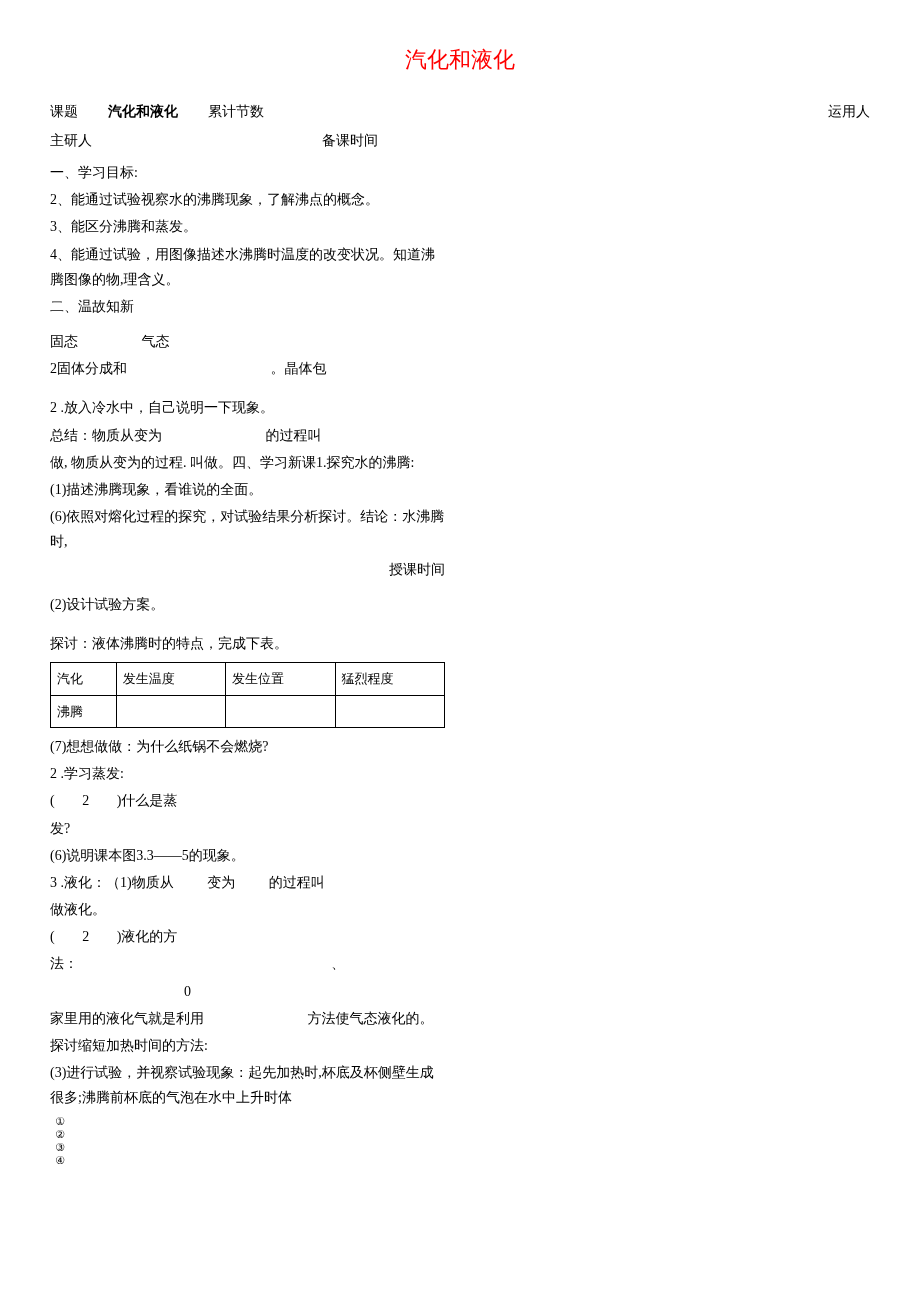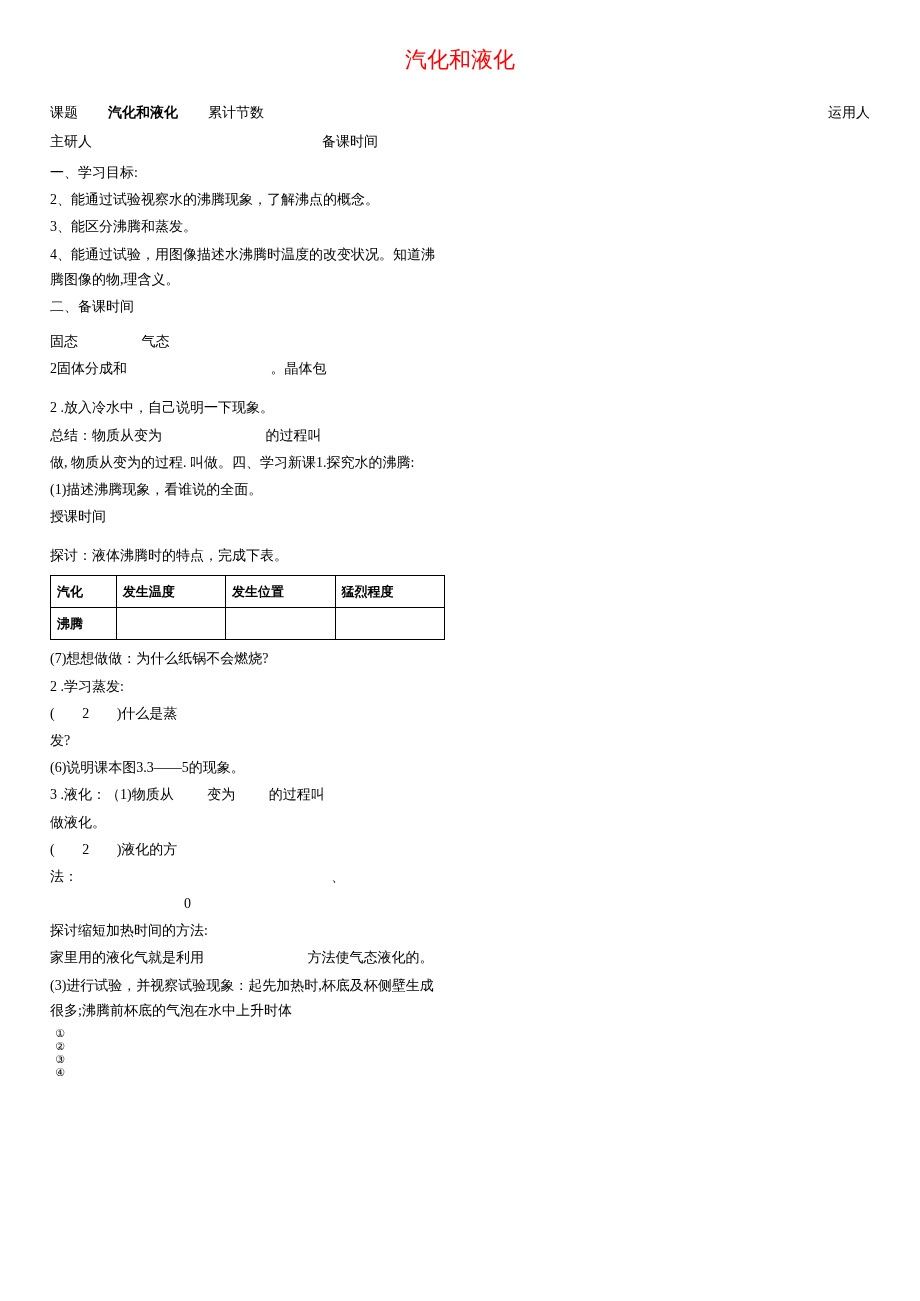--- a/index.html
+++ b/index.html
@@ -16,33 +16,33 @@
   .doc-title {
     text-align: center;
     color: #ff0000;
     font-size: 22px;
     margin-bottom: 20px;
   }
   .header-row {
     display: flex;
     gap: 30px;
     margin-bottom: 4px;
+    font-family: Liberation Mono, monospace;
   }
   .bold { font-weight: bold; }
   .two-col {
     column-count: 2;
     column-gap: 30px;
     column-fill: auto;
   }
   .para { margin: 2px 0; }
   table.data-table {
     border-collapse: collapse;
     width: 100%;
     margin: 6px 0;
-    font-weight: bold;
   }
   table.data-table td {
     border: 1px solid #000;
     padding: 4px 6px;
     font-size: 13px;
     height: 24px;
   }
   .vert-nums {
     writing-mode: vertical-rl;
     text-orientation: upright;
@@ -67,38 +67,40 @@
   <span style="margin-left:200px">备课时间</span>
 </div>
 
 <div class="two-col">
 
   <div class="para">一、学习目标:</div>
   <div class="para">2、能通过试验视察水的沸腾现象，了解沸点的概念。</div>
   <div class="para">3、能区分沸腾和蒸发。</div>
   <div class="para">4、能通过试验，用图像描述水沸腾时温度的改变状况。知道沸腾图像的物,理含义。</div>
 
-  <div class="para">二、备课时间</div>
+  <div class="para">二、温故知新</div>
   <div class="para" style="margin-top:10px">
     <span>固态</span>
     <span style="margin-left:60px">气态</span>
   </div>
   <div class="para">
     <span>2固体分成和</span>
     <span style="margin-left:140px">。晶体包</span>
   </div>
 
   <div class="para" style="margin-top:14px">2 .放入冷水中，自己说明一下现象。</div>
   <div class="para">
     <span>总结：物质从变为</span>
     <span style="margin-left:100px">的过程叫</span>
   </div>
   <div class="para">做,  物质从变为的过程. 叫做。四、学习新课1.探究水的沸腾:</div>
   <div class="para">(1)描述沸腾现象，看谁说的全面。</div>
-  <div class="para" style="text-align:left">授课时间</div>
+  <div class="para">(6)依照对熔化过程的探究，对试验结果分析探讨。结论：水沸腾时,</div>
+  <div class="para" style="text-align:right">授课时间</div>
+  <div class="para" style="margin-top:10px">(2)设计试验方案。</div>
 
   <div class="para" style="margin-top:14px">探讨：液体沸腾时的特点，完成下表。</div>
   <table class="data-table no-break">
     <tbody>
         <tr>
       <td>汽化</td>
       <td>发生温度</td>
       <td>发生位置</td>
       <td>猛烈程度</td>
     </tr>
@@ -129,22 +131,22 @@
   <div class="para">
     <span>(</span>
     <span style="margin:0 24px">2</span>
     <span>)液化的方</span>
   </div>
   <div class="para">
     <span>法：</span>
     <span style="float:right;margin-right:100px">、</span>
   </div>
   <div class="para" style="text-align:center;padding-right:120px">0</div>
-  <div class="para">探讨缩短加热时间的方法:</div>
-
   <div class="para">
     <span>家里用的液化气就是利用</span>
     <span style="margin-left:100px">方法使气态液化的。</span>
   </div>
+
+  <div class="para">探讨缩短加热时间的方法:</div>
   <div class="para">(3)进行试验，并视察试验现象：起先加热时,杯底及杯侧壁生成很多;沸腾前杯底的气泡在水中上升时体</div>
   <div class="vert-nums">①②③④</div>
 
 </div>
 
 </body></html>

